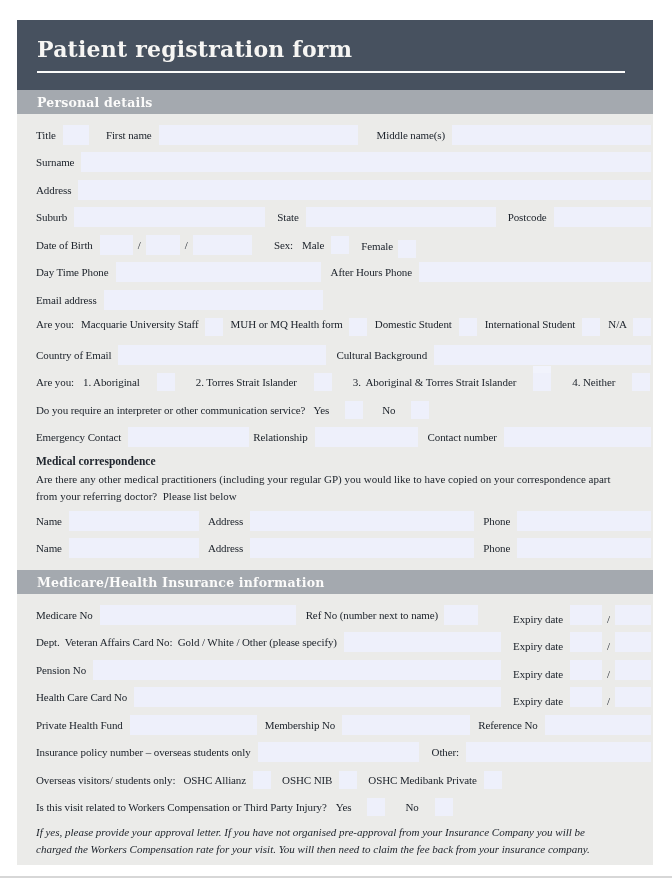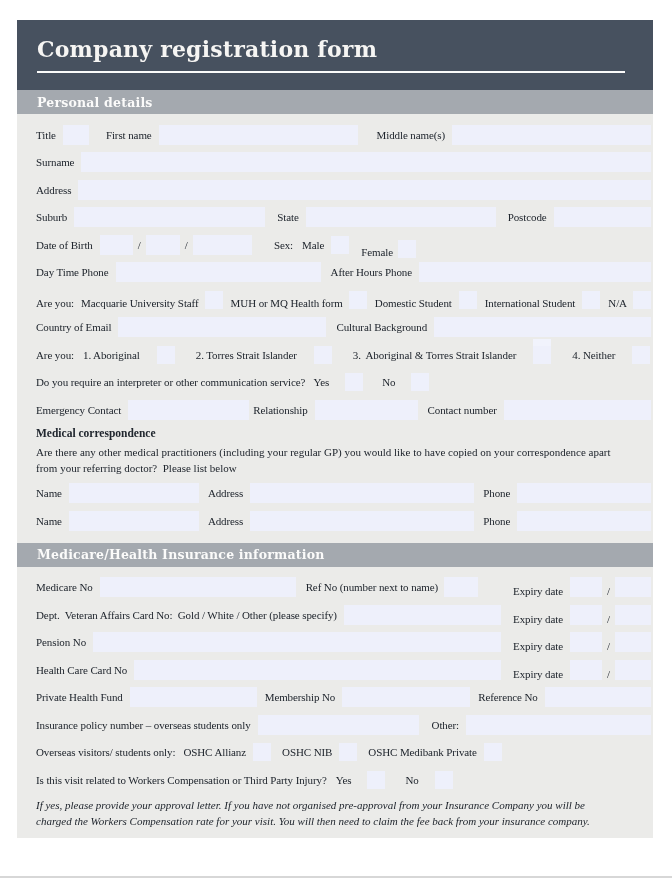--- a/index.html
+++ b/index.html
@@ -24,37 +24,37 @@
              color:#fbfbfa;letter-spacing:.2px}
   .body{background:var(--form_bg);padding:7px 2px 8px 19px;font-size:11px;color:var(--text)}
   .row{display:flex;align-items:center;height:27.5px}
   .row-sb{justify-content:space-between}
   .lb{white-space:pre;margin-right:7px;letter-spacing:-0.1px;flex:none}
   .f{background:var(--field_bg);height:20px;flex:none}
   .grow{flex:1 1 auto}
   .cb{width:18px;height:18px;background:var(--field_bg);flex:none}
   .cb-stack{box-shadow:0 -7px 0 0 #f1f3fc}
   .sep{margin:0 5px;flex:none}
-  .grp{display:flex;align-items:flex-end}
+  .grp{display:flex;align-items:flex-start}
   .shift{transform:translateY(4px)}
   .xg{display:flex;align-items:flex-end;margin-left:auto;flex:none}
   .mr12{margin-right:12px}
   .mc-h{font-weight:700;font-size:11.5px;height:19px;display:flex;align-items:center}
   .mc-p{margin:1px 0 3px;font-size:11px;line-height:16.5px;max-width:582px;white-space:pre-wrap}
   .note{margin:3px 0 0;font-style:italic;font-size:11px;line-height:16.5px;max-width:574px}
   .page-edge{position:absolute;left:0;right:0;top:876px;height:2px;background:var(--page_edge)}
 </style>
 </head>
 <body>
 
 <div class="page">
   <div class="sheet">
 
     <div class="hdr">
-      <h1>Company registration form</h1>
+      <h1>Patient registration form</h1>
       <div class="hdr-rule"></div>
     </div>
 
     <div class="band">
       <span>Personal details</span>
     </div>
 
     <div class="body">
 
       <div class="row">
@@ -101,20 +101,24 @@
         </span>
       </div>
 
       <div class="row">
         <span class="lb">Day Time Phone</span>
         <div class="f" style="width:205px"></div>
         <span class="lb" style="margin-left:10px">After Hours Phone</span>
         <div class="f grow"></div>
       </div>
 
+      <div class="row">
+        <span class="lb">Email address</span>
+        <div class="f" style="width:219px"></div>
+      </div>
 
       <div class="row row-sb">
         <span class="grp">
           <span class="lb">Are you:</span>
           <span class="lb" style="margin-right:6px">Macquarie University Staff</span>
           <span class="cb"></span>
         </span>
         <span class="grp">
           <span class="lb" style="margin-right:6px">MUH or MQ Health form</span>
           <span class="cb"></span>

